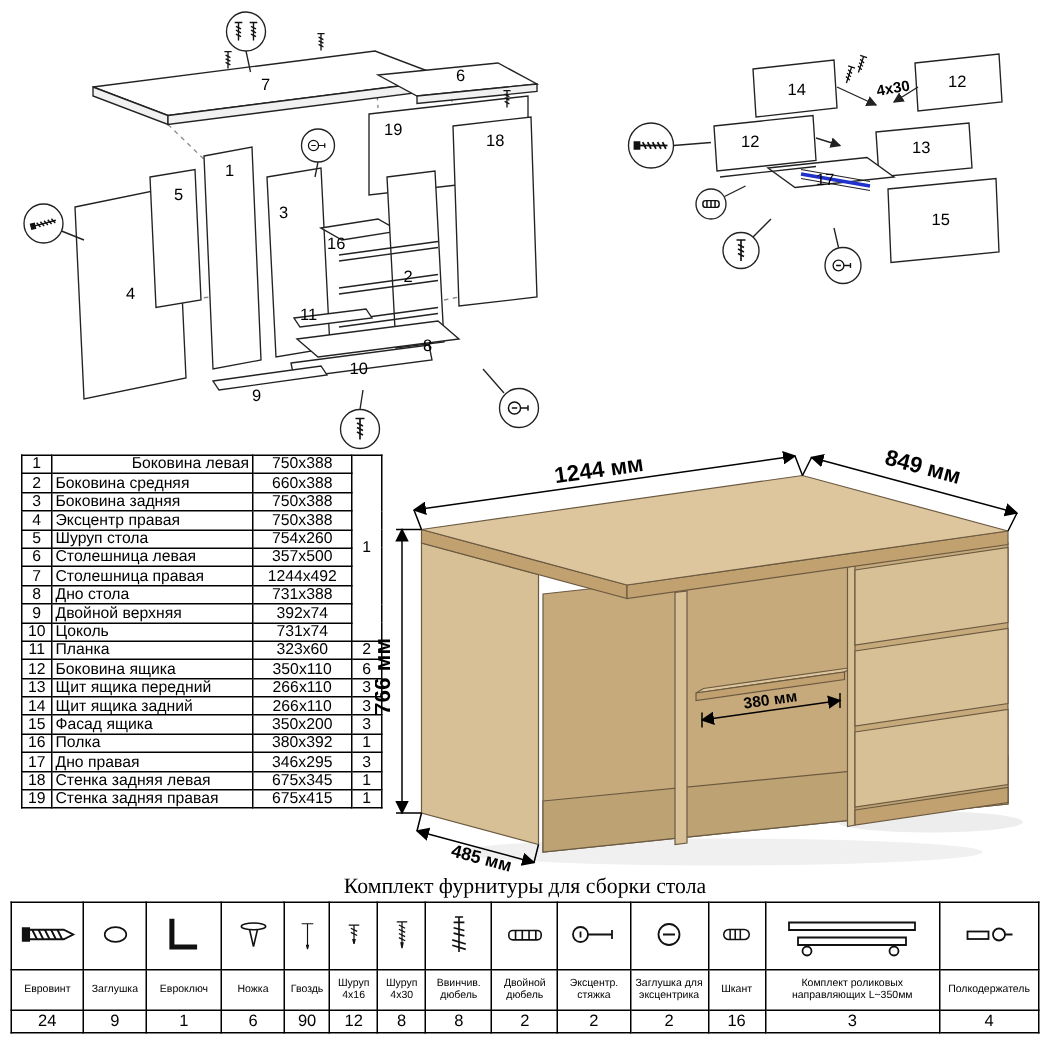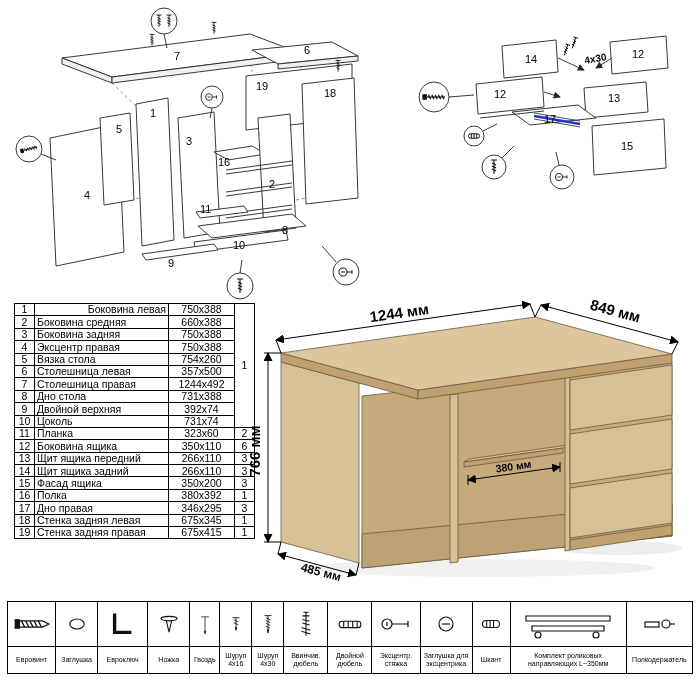--- a/index.html
+++ b/index.html
@@ -189,21 +189,21 @@
           <td>Боковина задняя</td>
           <td class="c">750x388</td>
         </tr>
       <tr>
           <td class="c">4</td>
           <td>Эксцентр правая</td>
           <td class="c">750x388</td>
         </tr>
       <tr>
           <td class="c">5</td>
-          <td>Вязка стола</td>
+          <td>Шуруп стола</td>
           <td class="c">754x260</td>
         </tr>
       <tr>
           <td class="c">6</td>
           <td>Столешница левая</td>
           <td class="c">357x500</td>
         </tr>
       <tr>
           <td class="c">7</td>
           <td>Столешница правая</td>
@@ -320,20 +320,21 @@
       <path d="M218 179 L218 189 M310 166 L310 176"></path>
       <path d="M218 184 L310 171" marker-start="url(#arrB)" marker-end="url(#arrB)"></path>
     </g>
     <text class="dim" x="150" y="22" text-anchor="middle" transform="rotate(-8 150 22)">1244 мм</text>
     <text class="dim" x="364" y="20" text-anchor="middle" transform="rotate(15 364 20)">849 мм</text>
     <text class="dim" x="10" y="155" text-anchor="middle" transform="rotate(-90 10 155)">766 мм</text>
     <text class="dim-small" x="264" y="174" text-anchor="middle" transform="rotate(-8 264 174)">380 мм</text>
     <text class="dim-mid" x="70" y="280" text-anchor="middle" transform="rotate(15 70 280)">485 мм</text>
   </svg>
 
+  <div id="hw-title">Комплект фурнитуры для сборки стола</div>
 
   <table id="hw">
     <colgroup>
       <col style="width:48px">
         <col style="width:42px">
         <col style="width:50px">
         <col style="width:42px">
       <col style="width:30px">
         <col style="width:32px">
         <col style="width:32px">
@@ -419,16 +420,32 @@
         <td>Шуруп 4x16</td>
         <td>Шуруп 4x30</td>
         <td>Ввинчив. дюбель</td>
         <td>Двойной дюбель</td>
         <td>Эксцентр. стяжка</td>
         <td>Заглушка для эксцентрика</td>
         <td>Шкант</td>
         <td>Комплект роликовых направляющих L~350мм</td>
         <td>Полкодержатель</td>
       </tr>
+      <tr class="qty-row">
+        <td>24</td>
+        <td>9</td>
+        <td>1</td>
+        <td>6</td>
+        <td>90</td>
+        <td>12</td>
+        <td>8</td>
+        <td>8</td>
+        <td>2</td>
+        <td>2</td>
+        <td>2</td>
+        <td>16</td>
+        <td>3</td>
+        <td>4</td>
+      </tr>
     </tbody>
   </table>
 
 </div>
 
 </body></html>

